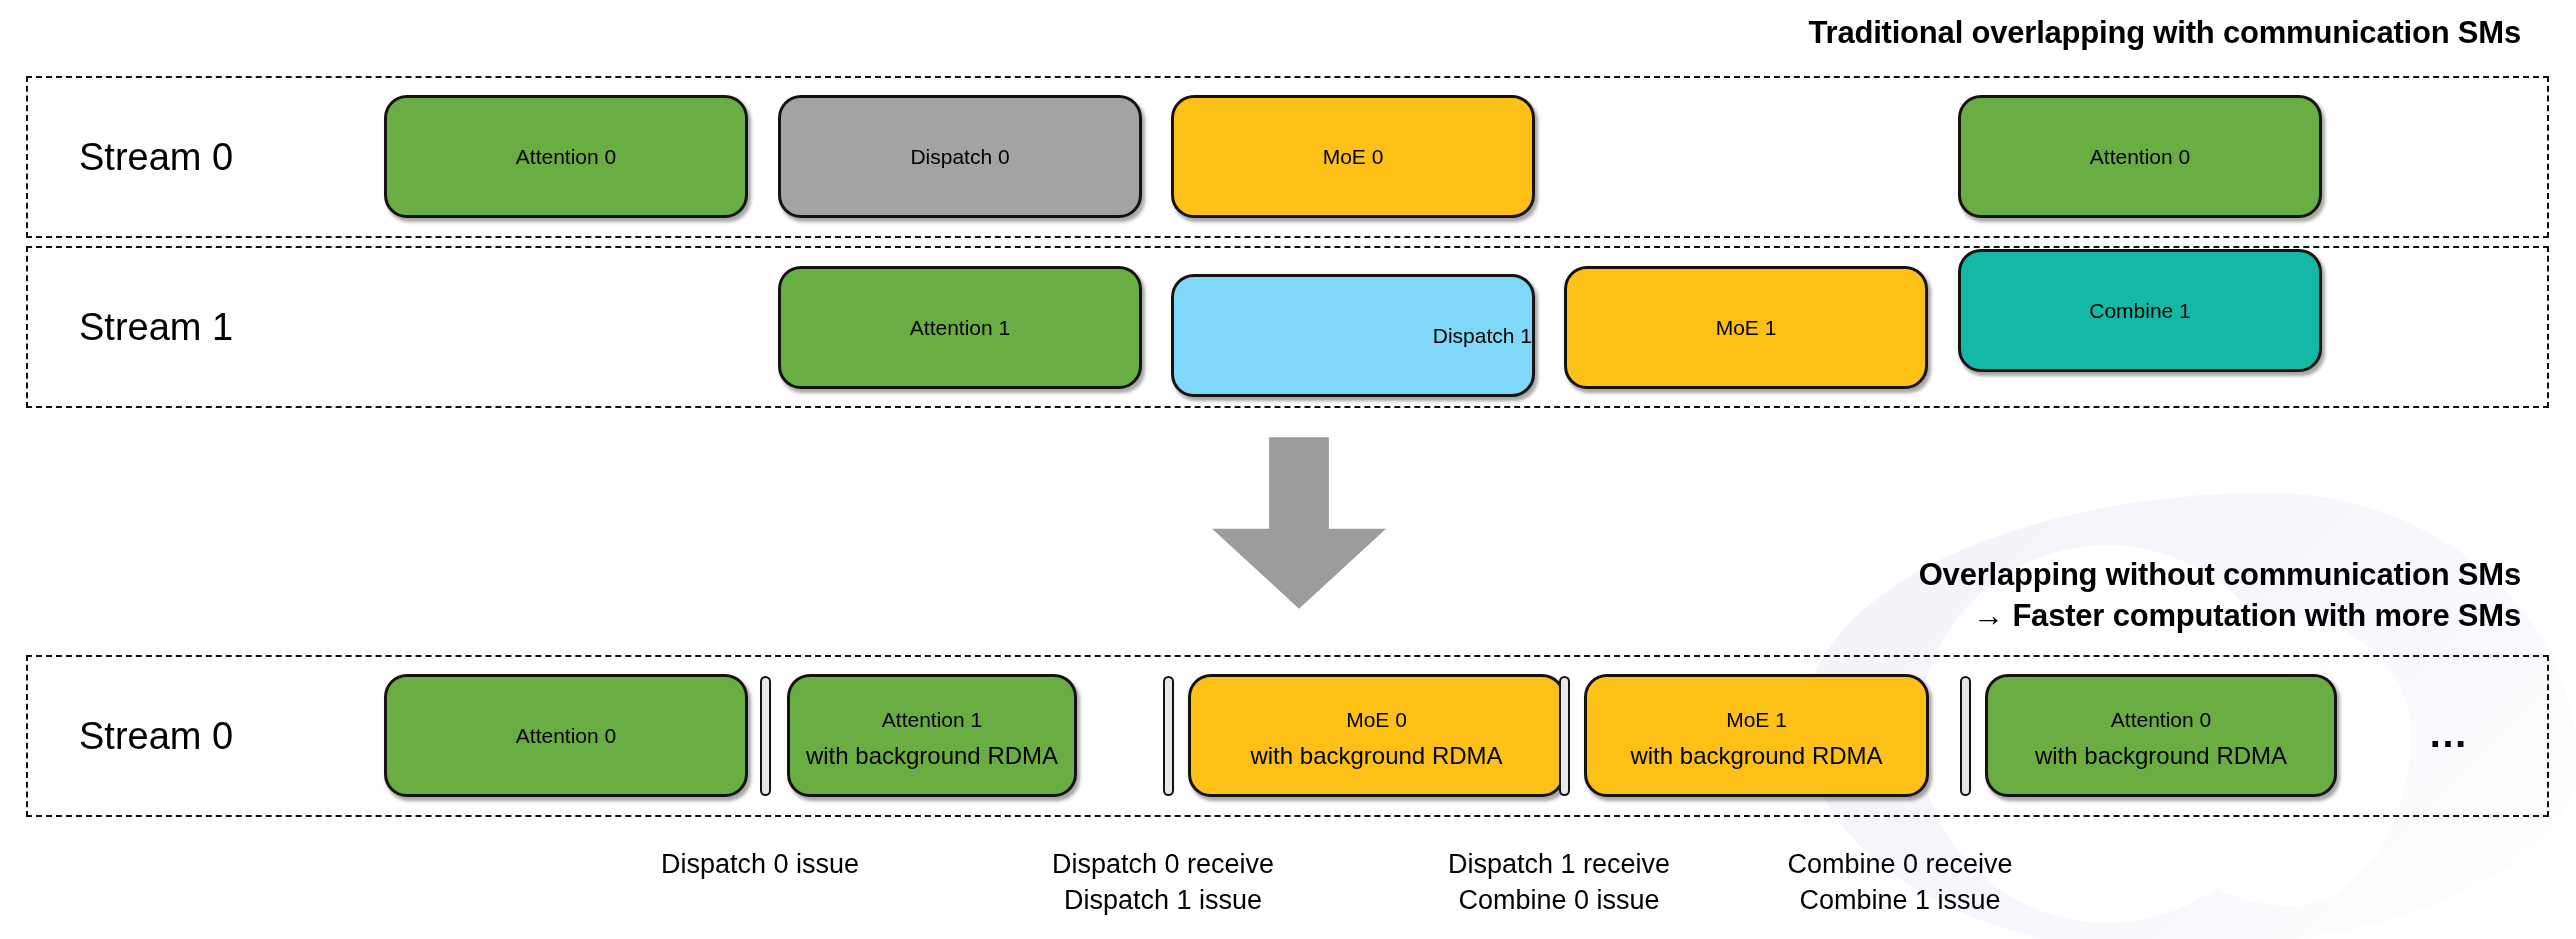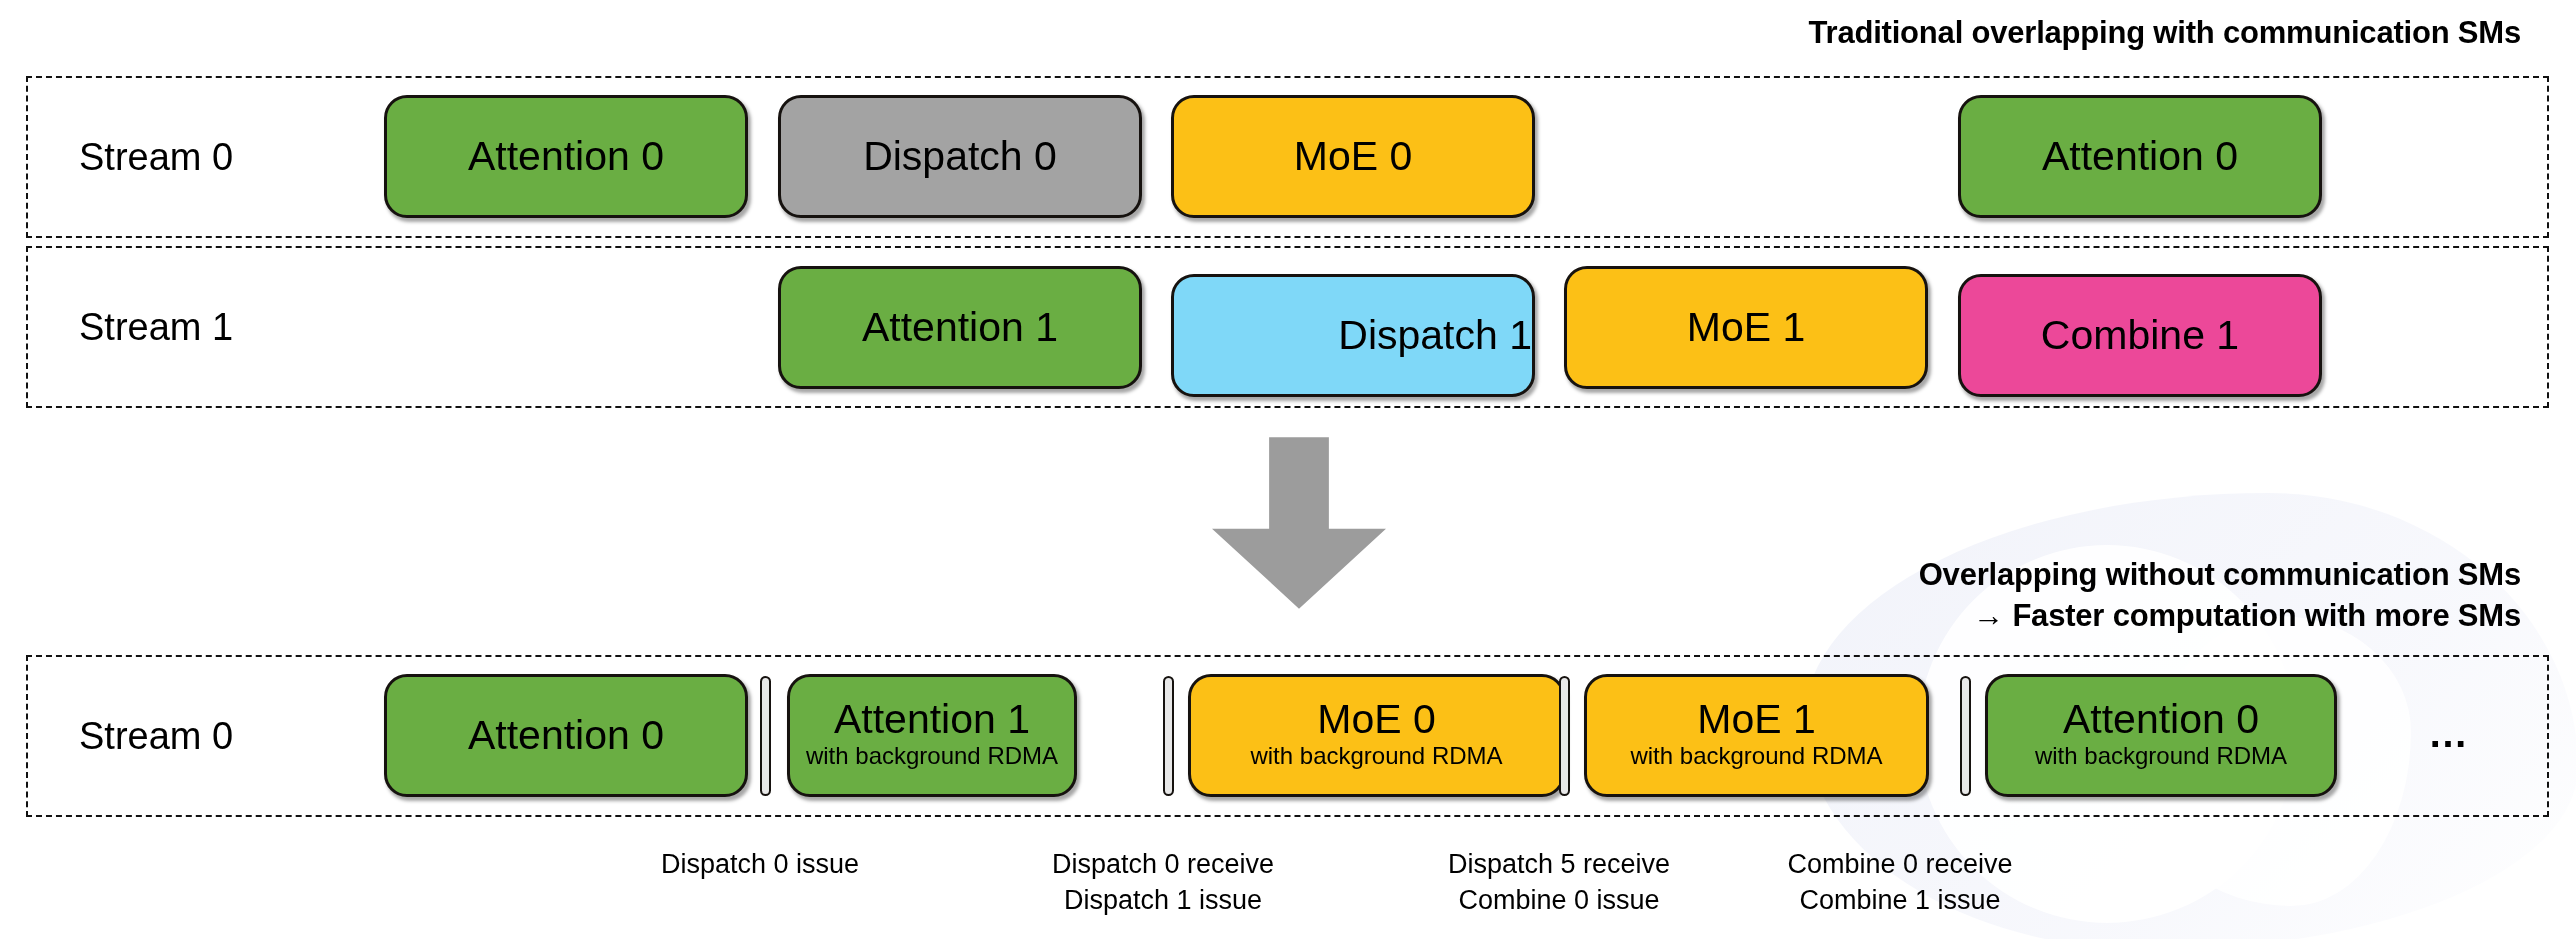--- a/index.html
+++ b/index.html
@@ -89,21 +89,21 @@
     border-radius: 23px;
     display: flex;
     flex-direction: column;
     align-items: center;
     justify-content: center;
     text-align: center;
     box-shadow: 2.6px 3.5px 3.5px rgba(0,0,0,.35);
     overflow: hidden;
   }
   .box .t1 {
-    font-size: 41px;
+    font-size: 21px;
     line-height: 35px;
     color: #000;
     white-space: nowrap;
   }
   .box .t2 {
     font-size: 24px;
     line-height: 28px;
     color: #000;
     white-space: nowrap;
     margin-top: 5px;
@@ -194,21 +194,21 @@
     </div>
     <div class="box" style="left: 778px; top: 266px; width: 364px; height: 123px; background: rgb(106, 174, 67);">
       <div class="t1">Attention 1</div>
     </div>
     <div class="box" style="left: 1171px; top: 274px; width: 364px; height: 123px; background: rgb(127, 216, 248); align-items: flex-end;">
       <div class="t1">Dispatch 1</div>
     </div>
     <div class="box" style="left: 1564px; top: 266px; width: 364px; height: 123px; background: rgb(252, 192, 22);">
       <div class="t1">MoE 1</div>
     </div>
-    <div class="box" style="left: 1958px; top: 274px; width: 364px; height: 123px; background: #ec4899;">
+    <div class="box" style="left: 1958px; top: 249px; width: 364px; height: 123px; background: #14b8a6;">
       <div class="t1">Combine 1</div>
     </div>
     <div class="box" style="left: 384px; top: 674px; width: 364px; height: 123px; background: rgb(106, 174, 67);">
       <div class="t1">Attention 0</div>
     </div>
     <div class="box dual" style="left: 787px; top: 674px; width: 290px; height: 123px; background: rgb(106, 174, 67);">
       <div class="t1">Attention 1</div>
       <div class="t2">with background RDMA</div>
     </div>
     <div class="box dual" style="left: 1188px; top: 674px; width: 377px; height: 123px; background: rgb(252, 192, 22);">
@@ -224,18 +224,18 @@
       <div class="t2">with background RDMA</div>
     </div>
     <div class="sep" style="left: 760px; top: 676px; height: 120px;"></div>
     <div class="sep" style="left: 1163px; top: 676px; height: 120px;"></div>
     <div class="sep" style="left: 1559px; top: 676px; height: 120px;"></div>
     <div class="sep" style="left: 1960px; top: 676px; height: 120px;"></div>
     <div class="ellipsis" style="left: 2428px; top: 713px;">…</div>
     <div class="note" style="left: 760px; top: 846px;">Dispatch 0 issue</div>
     <div class="note" style="left: 1163px; top: 846px;">Dispatch 0 receive
 Dispatch 1 issue</div>
-    <div class="note" style="left: 1559px; top: 846px;">Dispatch 5 receive
+    <div class="note" style="left: 1559px; top: 846px;">Dispatch 1 receive
 Combine 0 issue</div>
     <div class="note" style="left: 1900px; top: 846px;">Combine 0 receive
 Combine 1 issue</div>
   </div>
 
 
 </body></html>

